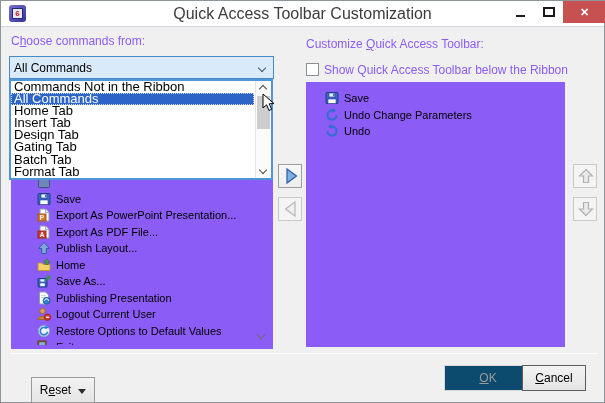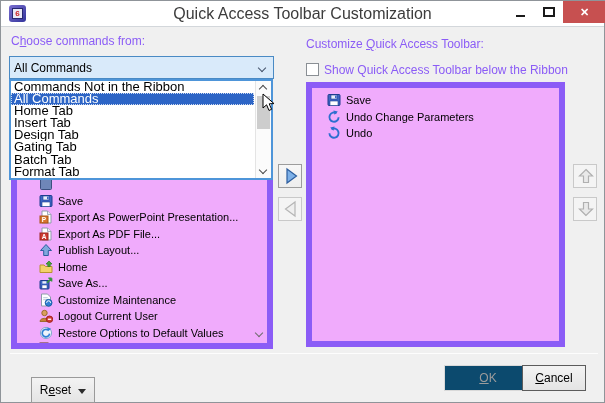--- a/index.html
+++ b/index.html
@@ -30,21 +30,21 @@
   .popup { position:absolute; left:8px; top:78px; width:264px; height:101px; background:#fff; border:2px solid #4e95d9; z-index:10; }
   .popup .prow { height:12.1px; line-height:12.1px; font-size:13px; padding-left:3px; margin-right:17px; white-space:nowrap; overflow:hidden; color:#000; }
   .popup .prow.sel { background:#2d65c6; color:#fff; outline:1px dotted #cdd9ef; outline-offset:-1px; }
   .pop-sb { position:absolute; right:0; top:0; bottom:0; width:16px; background:#fbfbfb; border-left:1px solid #e4e4e4; }
   .sb-chev { position:absolute; left:4px; width:6px; height:6px; border-right:1.6px solid #4a4a4a; border-bottom:1.6px solid #4a4a4a; }
   .sb-up { top:5px; transform:rotate(-135deg); }
   .sb-dn { bottom:5px; transform:rotate(45deg); }
   .sb-thumb { position:absolute; left:1px; right:1px; top:15px; height:33px; background:#cdcdcd; }
 
   
-  .listbox { position:absolute; background:#f0abfc; border:6px solid #8b5cf6; overflow:hidden; }
+  .listbox { position:absolute; background:#8b5cf6; border:4px solid #8b5cf6; overflow:hidden; }
   .list-left { left:10px; top:84px; width:262px; height:264px; }
   .list-right { left:305px; top:81px; width:259px; height:265px; }
   .rows { position:absolute; left:0; right:17px; }
   .rows-left { top:85px; }
   .rows-right { top:4px; right:2px; }
   .row { height:16.5px; display:flex; align-items:center; font-size:11px; white-space:nowrap; }
   .rows-left .row { padding-left:22px; }
   .rows-right .row { padding-left:15px; }
   .row .ic { width:14px; height:14px; flex:0 0 14px; display:inline-block; }
   .row .lbl { margin-left:5px; color:#000; }
@@ -156,21 +156,21 @@
         <span class="lbl">Save As...</span>
       </div>
       <div class="row">
         <span class="ic"><svg width="14" height="14" viewBox="0 0 14 14">
               <path d="M2.5 1 h6 l3 3 v9 h-9 z" fill="#fff" stroke="#8f9bab"></path>
               <rect x="4.2" y="4.2" width="4.5" height="1" fill="#b9c6d8"></rect>
               <rect x="4.2" y="6.2" width="5.5" height="1" fill="#b9c6d8"></rect>
               <circle cx="9.6" cy="9.8" r="3.4" fill="#2f80d4" stroke="#1b5fa8"></circle>
               <path d="M7.6 9.8 a2 2 0 0 1 4 0" stroke="#fff" stroke-width="1" fill="none"></path>
             </svg></span>
-        <span class="lbl">Customize Maintenance</span>
+        <span class="lbl">Publishing Presentation</span>
       </div>
       <div class="row">
         <span class="ic"><svg width="14" height="14" viewBox="0 0 14 14">
               <circle cx="5.5" cy="4" r="2.7" fill="#d9a05e" stroke="#9c6b2f"></circle>
               <path d="M1 12.5 c0 -4.2 9 -4.2 9 0 z" fill="#c87f37" stroke="#9c6b2f"></path>
               <circle cx="10.5" cy="10.2" r="3.2" fill="#d23b36" stroke="#a02420"></circle>
               <rect x="8.9" y="9.6" width="3.3" height="1.3" fill="#fff"></rect>
             </svg></span>
         <span class="lbl">Logout Current User</span>
       </div>

